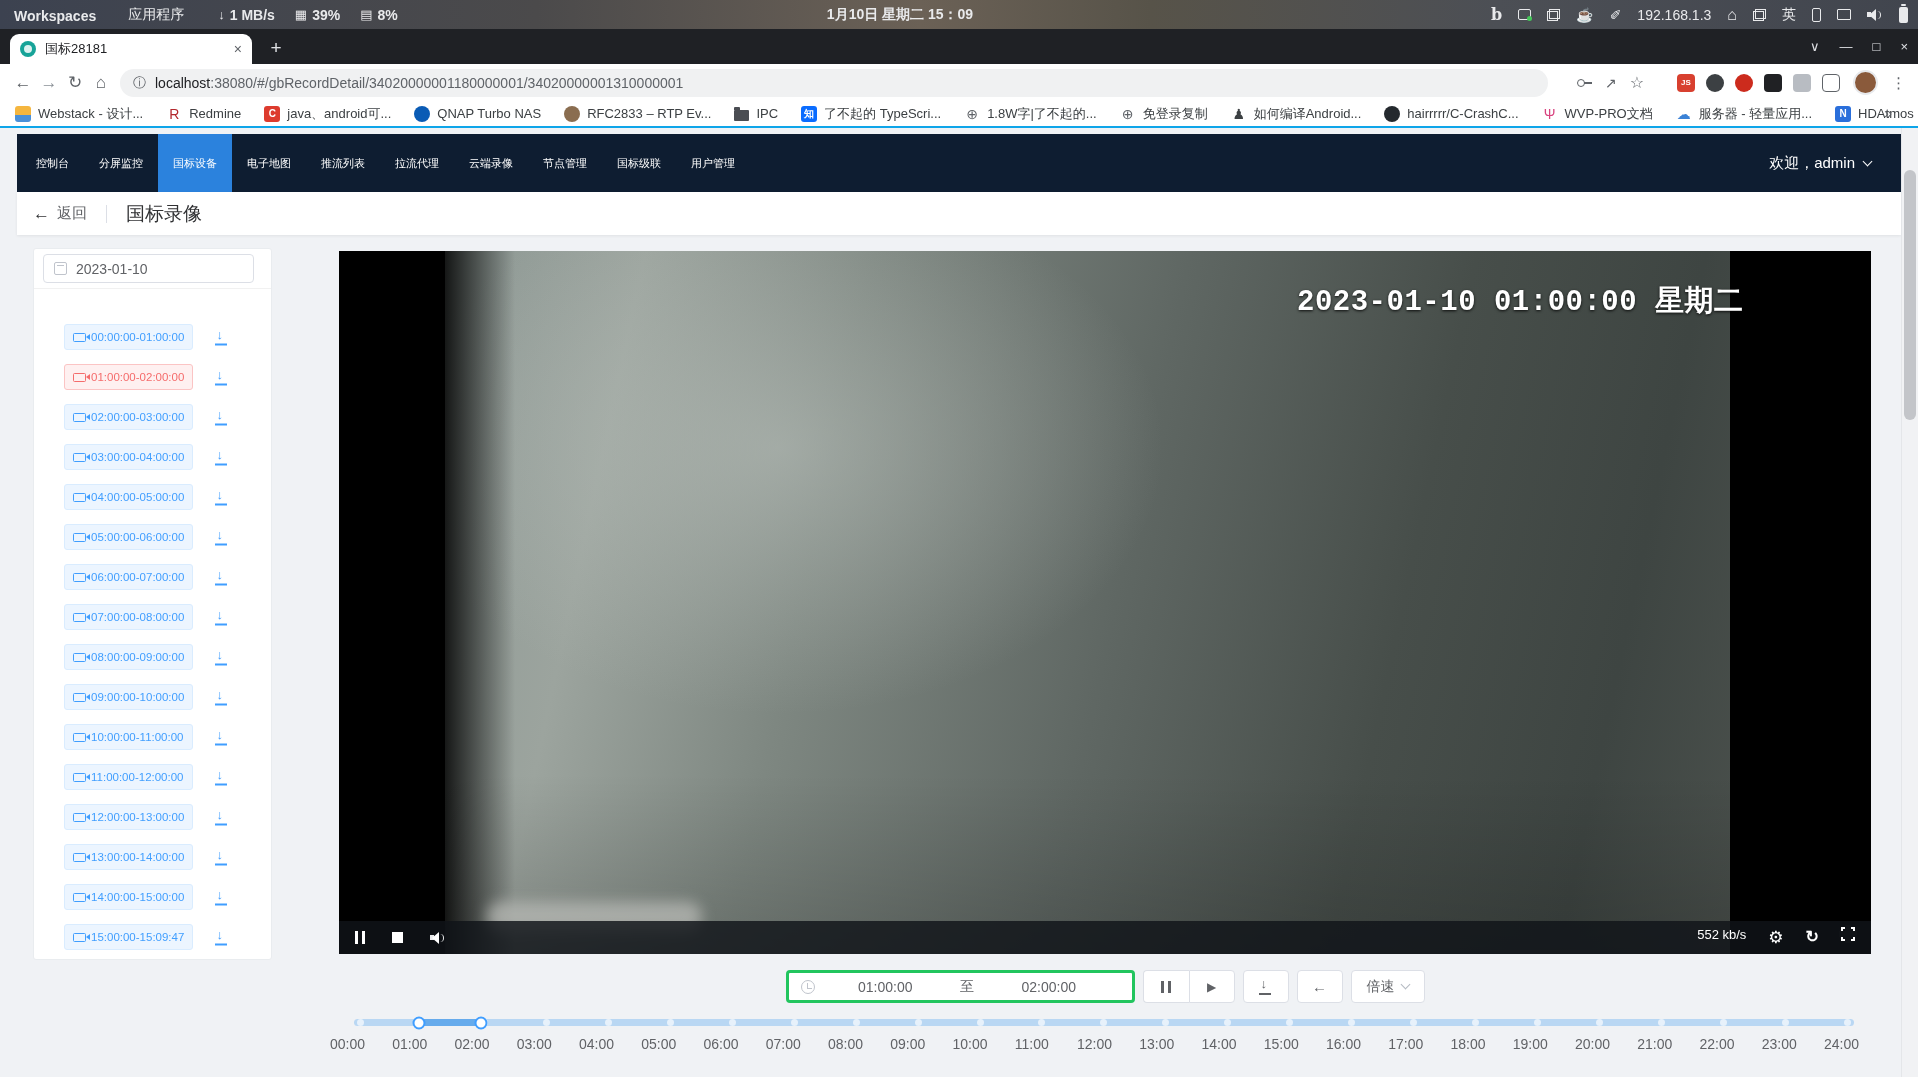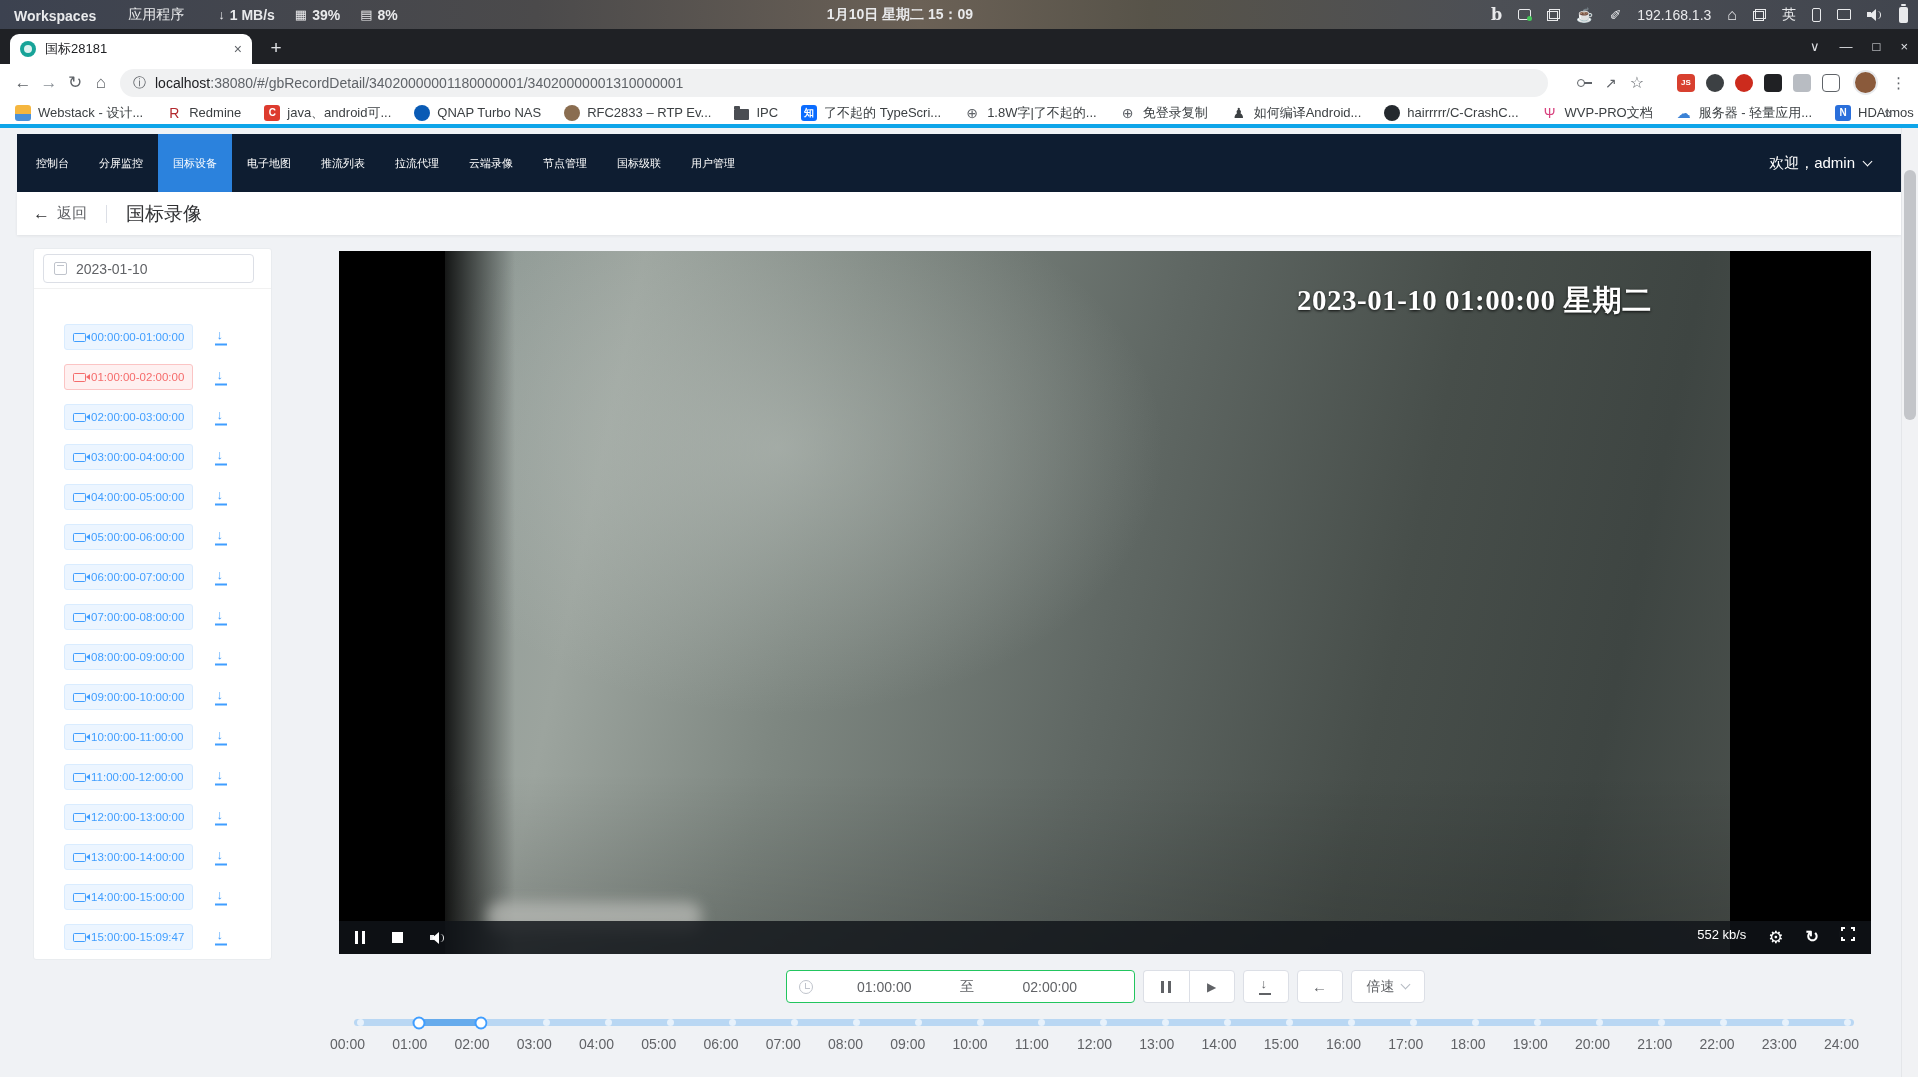--- a/index.html
+++ b/index.html
@@ -59,21 +59,21 @@
 .i-key::after{content:"";position:absolute;left:7px;top:7px;width:8px;height:1.7px;background:#5f6368}
 .i-share{color:#5f6368;font-size:14px}
 .i-star{color:#5f6368;font-size:16px}
 .ext{width:18px;height:18px;display:inline-flex;align-items:center;justify-content:center;font-size:8px;font-weight:bold;border-radius:4px;color:#fff}
 .ext.circle{border-radius:50%}
 .ext.squareo{background:#fff;border:1.5px solid #5f6368}
 .avatar{width:25px;height:25px;border-radius:50%;background:#8a5a3b;border:2px solid #e8eaed}
 .menu-dots{color:#5f6368;font-size:15px;letter-spacing:0}
 
 
-.bookmarks{position:absolute;top:101px;left:0;width:1918px;height:27px;background:#fff;border-bottom:4px solid #0ea5e9;display:flex;align-items:center;gap:23px;padding:0 15px;font-size:13px;color:#3c4043;white-space:nowrap}
+.bookmarks{position:absolute;top:101px;left:0;width:1918px;height:27px;background:#fff;border-bottom:2px solid #0ea5e9;display:flex;align-items:center;gap:23px;padding:0 15px;font-size:13px;color:#3c4043;white-space:nowrap}
 .bm{display:flex;align-items:center;gap:7px}
 .fav{width:16px;height:16px;display:inline-flex;align-items:center;justify-content:center;font-size:10px;font-weight:bold;border-radius:3px;flex:none}
 .fav.circle{border-radius:50%}
 .fav.none{background:transparent !important;font-size:14px;font-weight:normal}
 .fav.folder{width:15px;height:11px;border-radius:1px;position:relative;margin-top:3px}
 .fav.folder::before{content:"";position:absolute;top:-3px;left:0;width:6px;height:3px;background:inherit;border-radius:1px 1px 0 0}
 .bm-more{margin-left:auto;color:#5f6368;font-size:14px}
 
 
 .app-nav{position:absolute;left:17px;top:134px;width:1884px;height:58px;background:#0e1d31;display:flex;align-items:center;padding-left:4px;color:#fff}
@@ -106,36 +106,36 @@
 .dl-btn{position:absolute;left:180px;top:50%;transform:translateY(-50%);width:15px;height:17px;color:#409eff;cursor:pointer}
 .dl-btn::before{content:"↓";position:absolute;top:-2px;left:2.5px;font-size:13px;font-weight:bold}
 .dl-btn::after{content:"";position:absolute;left:1px;bottom:0;width:12px;height:2px;background:#409eff}
 
 
 .player{position:absolute;left:339px;top:251px;width:1532px;height:703px;background:#000;overflow:hidden}
 .video-content{position:absolute;left:106px;right:141px;top:0;bottom:0;background:radial-gradient(ellipse 620px 430px at 26% 28%,rgba(188,195,190,.55),rgba(188,195,190,0) 62%),linear-gradient(102deg,#8d9894 0%,#9ca49e 14%,#7e8781 30%,#5f6763 52%,#474e4a 72%,#3e4542 88%,#4a504c 100%)}
 .video-content::before{content:"";position:absolute;left:0;top:0;bottom:0;width:70px;background:linear-gradient(90deg,rgba(0,0,0,.85),rgba(0,0,0,0))}
 .video-content::after{content:"";position:absolute;left:0;right:0;bottom:0;height:180px;background:linear-gradient(180deg,rgba(0,0,0,0),rgba(0,0,0,.18))}
 .blob{position:absolute;left:42px;bottom:22px;width:215px;height:30px;background:rgba(209,211,206,.8);border-radius:16px;filter:blur(7px)}
-.vts{position:absolute;left:958px;top:30px;font-size:29px;font-weight:bold;color:#fff;font-family:Liberation Serif, serif;text-shadow:0 1px 3px rgba(0,0,0,.85);letter-spacing:.5px;white-space:nowrap}
+.vts{position:absolute;left:958px;top:30px;font-size:29px;font-weight:bold;color:#fff;font-family:Liberation Mono, monospace;text-shadow:0 1px 3px rgba(0,0,0,.85);letter-spacing:.5px;white-space:nowrap}
 .vctrl{position:absolute;left:0;right:0;bottom:0;height:33px;background:rgba(16,19,24,.82);display:flex;align-items:center;padding:0 16px;gap:27px}
 .ic-pause{width:10px;height:13px;border-left:3px solid #fff;border-right:3px solid #fff}
 .ic-stop{width:11px;height:11px;background:#fff}
 .spk.dark::before,.spk.dark::after{border-right-color:#fff}
 .vstat{margin-left:auto;display:flex;align-items:flex-start;gap:22px;color:#fff}
 .bitrate{font-size:13px}
 .i-gear::before{content:"⚙";font-size:17px;color:#fff}
 .i-refresh::before{content:"↻";font-size:16px;color:#fff;font-weight:bold}
 .i-full{width:14px;height:14px;border:2px solid #fff;position:relative}
 .i-full::before{content:"";position:absolute;left:2px;top:-4px;width:6px;height:18px;background:#101317}
 .i-full::after{content:"";position:absolute;left:-4px;top:2px;width:18px;height:6px;background:#101317}
 
 
 .bottombar{position:absolute;left:339px;top:970px;width:1532px;height:33px;display:flex;justify-content:center;gap:8px;align-items:center}
-.range{width:349px;height:33px;border:1px solid #22c55e;border-radius:4px;background:#fff;display:flex;align-items:center;padding:0 12px;font-size:14px;color:#606266}
+.range{width:349px;height:33px;border:3px solid #22c55e;border-radius:4px;background:#fff;display:flex;align-items:center;padding:0 12px;font-size:14px;color:#606266}
 .range .t{flex:1;text-align:center}
 .range .sep{color:#606266;padding:0 4px}
 .clock-ic{width:14px;height:14px;border:1.4px solid #c0c4cc;border-radius:50%;position:relative;flex:none}
 .clock-ic::after{content:"";position:absolute;left:5px;top:2.5px;width:4px;height:5px;border-left:1.3px solid #c0c4cc;border-bottom:1.3px solid #c0c4cc}
 .btn{height:33px;border:1px solid #dcdfe6;background:#fff;border-radius:4px;display:inline-flex;align-items:center;justify-content:center;color:#606266;cursor:pointer}
 .btn.sq{width:46px}
 .btn-group{display:flex}
 .btn-group .btn:first-child{border-radius:4px 0 0 4px;border-right:none}
 .btn-group .btn:last-child{border-radius:0 4px 4px 0}
 .ic-pause2{width:10px;height:12px;border-left:3px solid #606266;border-right:3px solid #606266}

